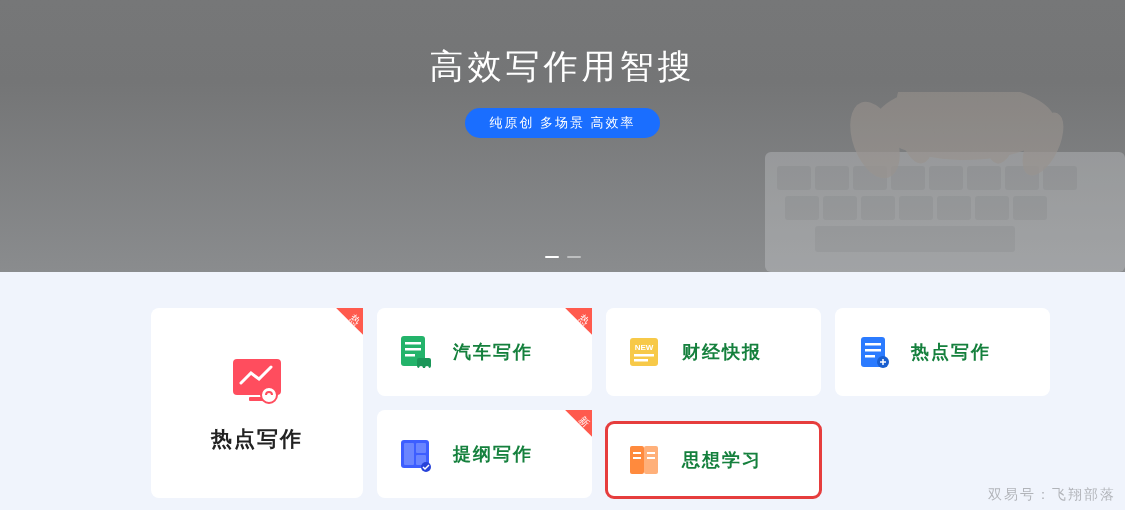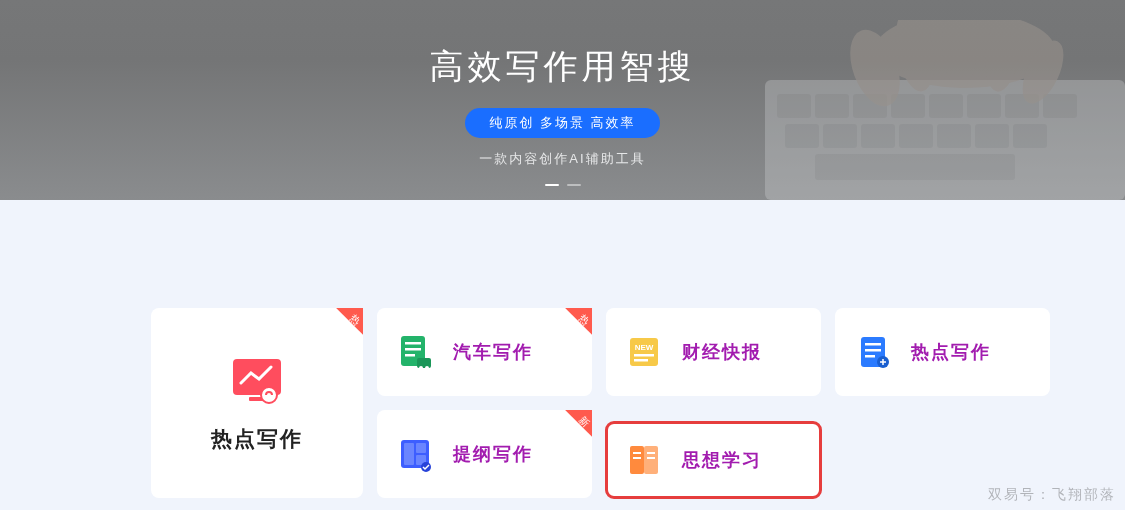--- a/index.html
+++ b/index.html
@@ -6,21 +6,21 @@
   body {
     width: 1125px;
     height: 510px;
     font-family: "PingFang SC", "Microsoft YaHei", sans-serif;
     background: #f0f4fc;
     overflow: hidden;
     position: relative;
   }
   .hero {
     width: 100%;
-    height: 200px;
+    height: 272px;
     background: linear-gradient(180deg, #767778 0%, #747576 30%, #8a8c8e 100%);
     position: relative;
     overflow: hidden;
   }
   .hero-keyboard {
     position: absolute;
     right: 0;
     bottom: 0;
     width: 360px;
     height: 180px;
@@ -110,21 +110,21 @@
     display: flex;
     align-items: center;
     padding: 0 18px;
     gap: 18px;
     position: relative;
     cursor: pointer;
   }
   .card .label {
     font-size: 18px;
     font-weight: 700;
-    color: #a21caf;
+    color: #15803d;
     letter-spacing: 2px;
   }
   .card.selected {
     outline: 3px solid #e63d3d;
     outline-offset: -2px;
     margin-top: 12px;
   }
   .corner {
     position: absolute;
     top: 0;
@@ -199,21 +199,20 @@
       <ellipse cx="150" cy="30" rx="18" ry="42" transform="rotate(-10 150 30)"></ellipse>
       <ellipse cx="195" cy="22" rx="18" ry="46"></ellipse>
       <ellipse cx="238" cy="30" rx="17" ry="42" transform="rotate(8 238 30)"></ellipse>
       <ellipse cx="278" cy="52" rx="16" ry="34" transform="rotate(25 278 52)"></ellipse>
     </g>
   </svg>
 
   <div class="hero-content">
     <div class="hero-title">高效写作用智搜</div>
     <div class="hero-pill">纯原创 多场景 高效率</div>
-    <div class="hero-subtitle">一款内容创作AI辅助工具</div>
   </div>
 
   <div class="hero-dots">
     <div class="hero-dot active"></div>
     <div class="hero-dot"></div>
   </div>
 </div>
 
 <div class="grid">
 

